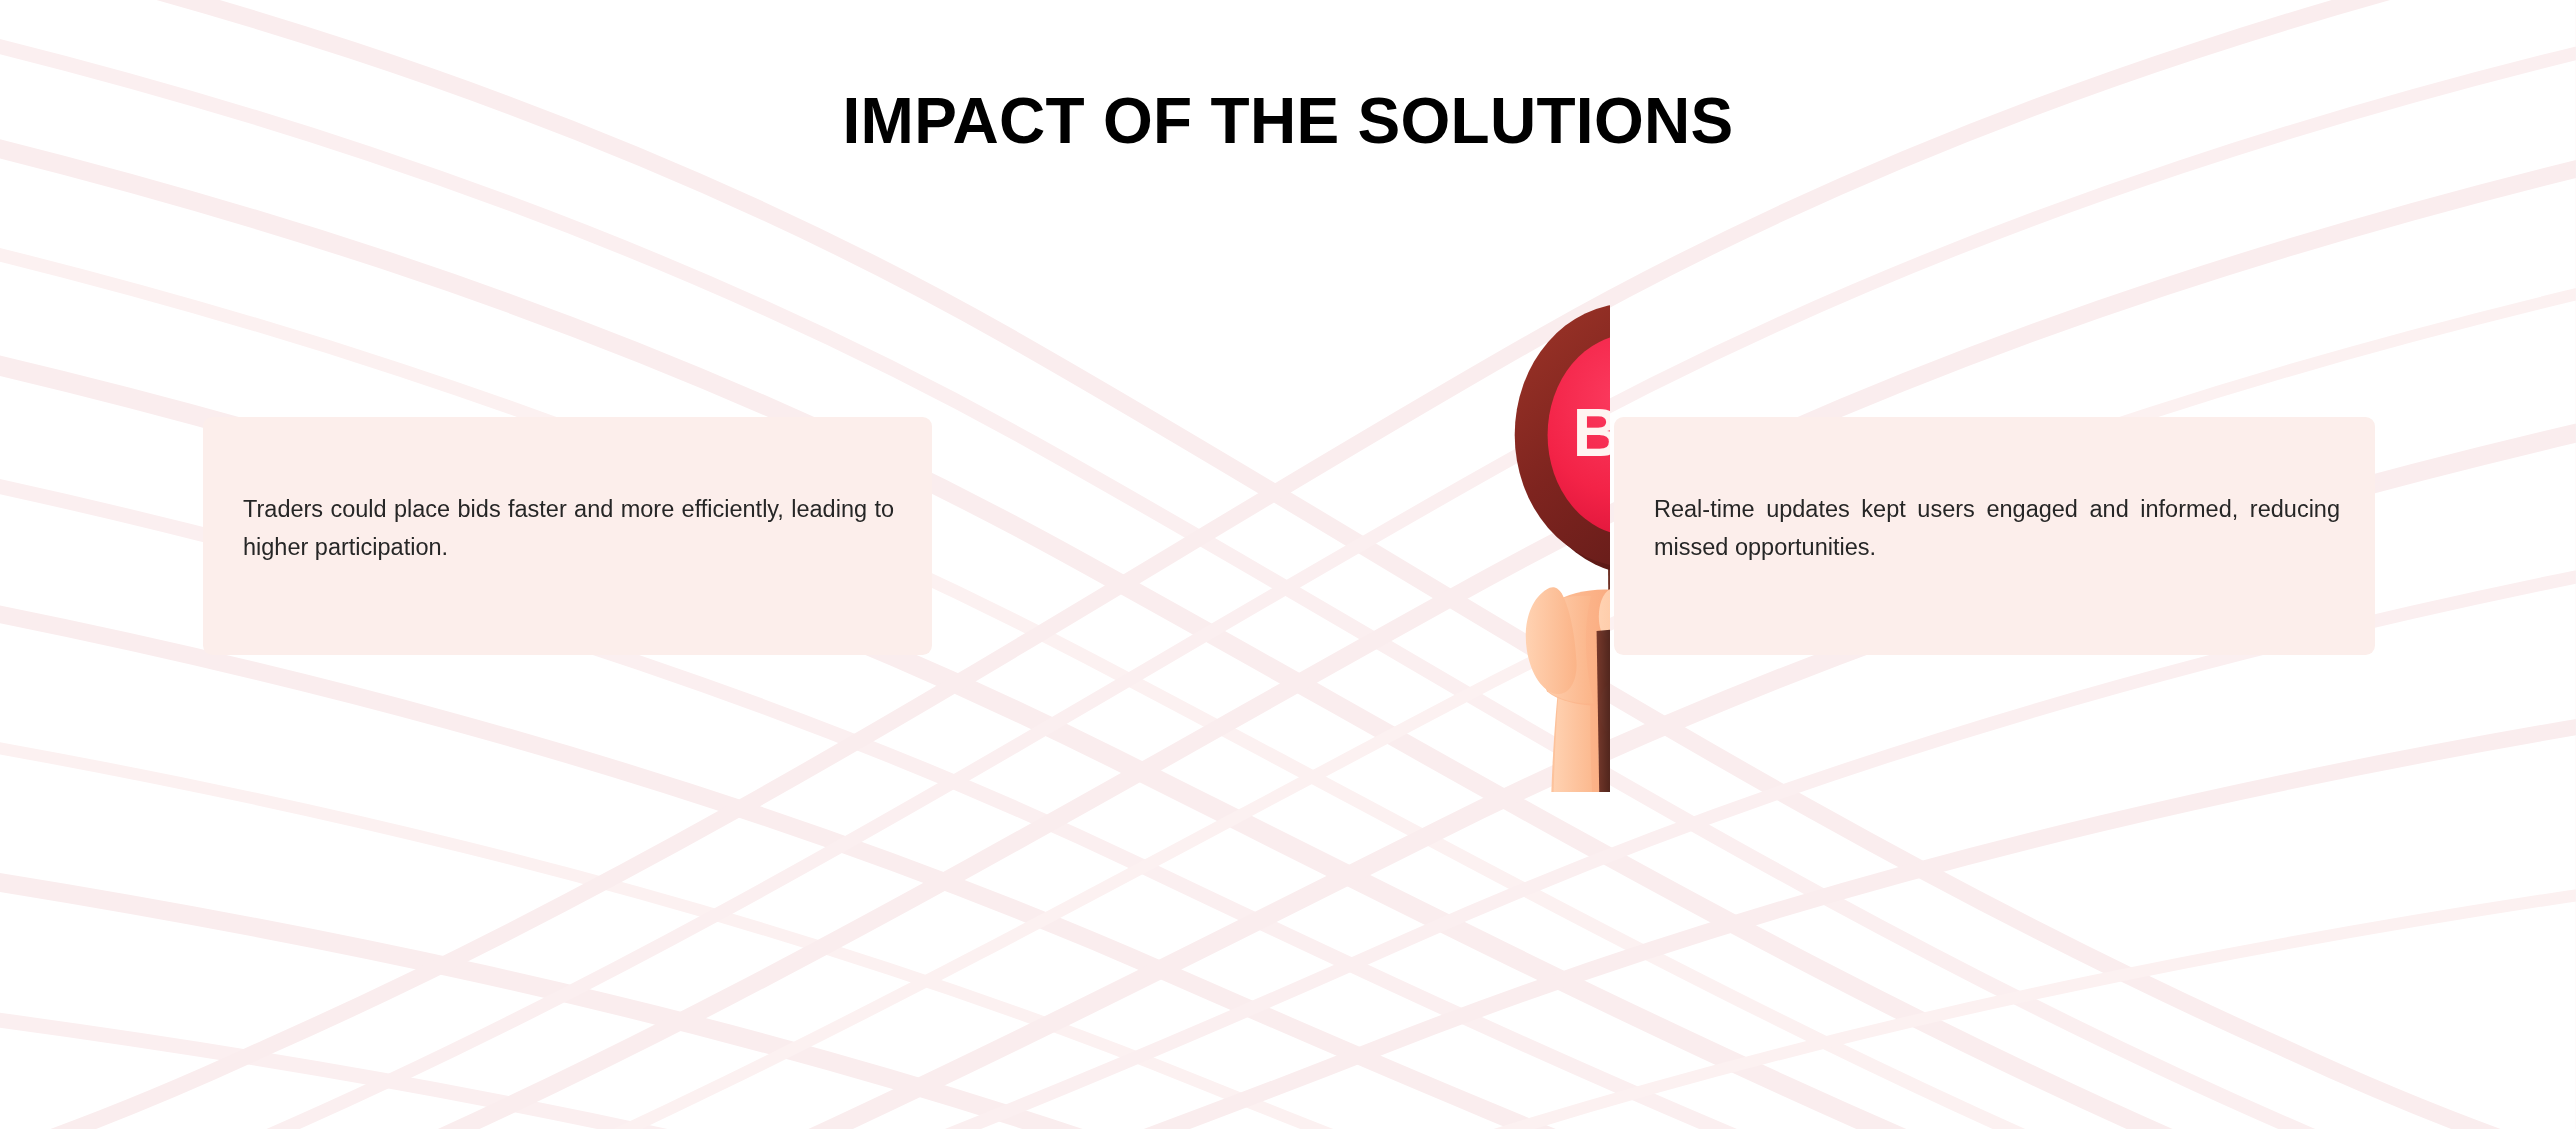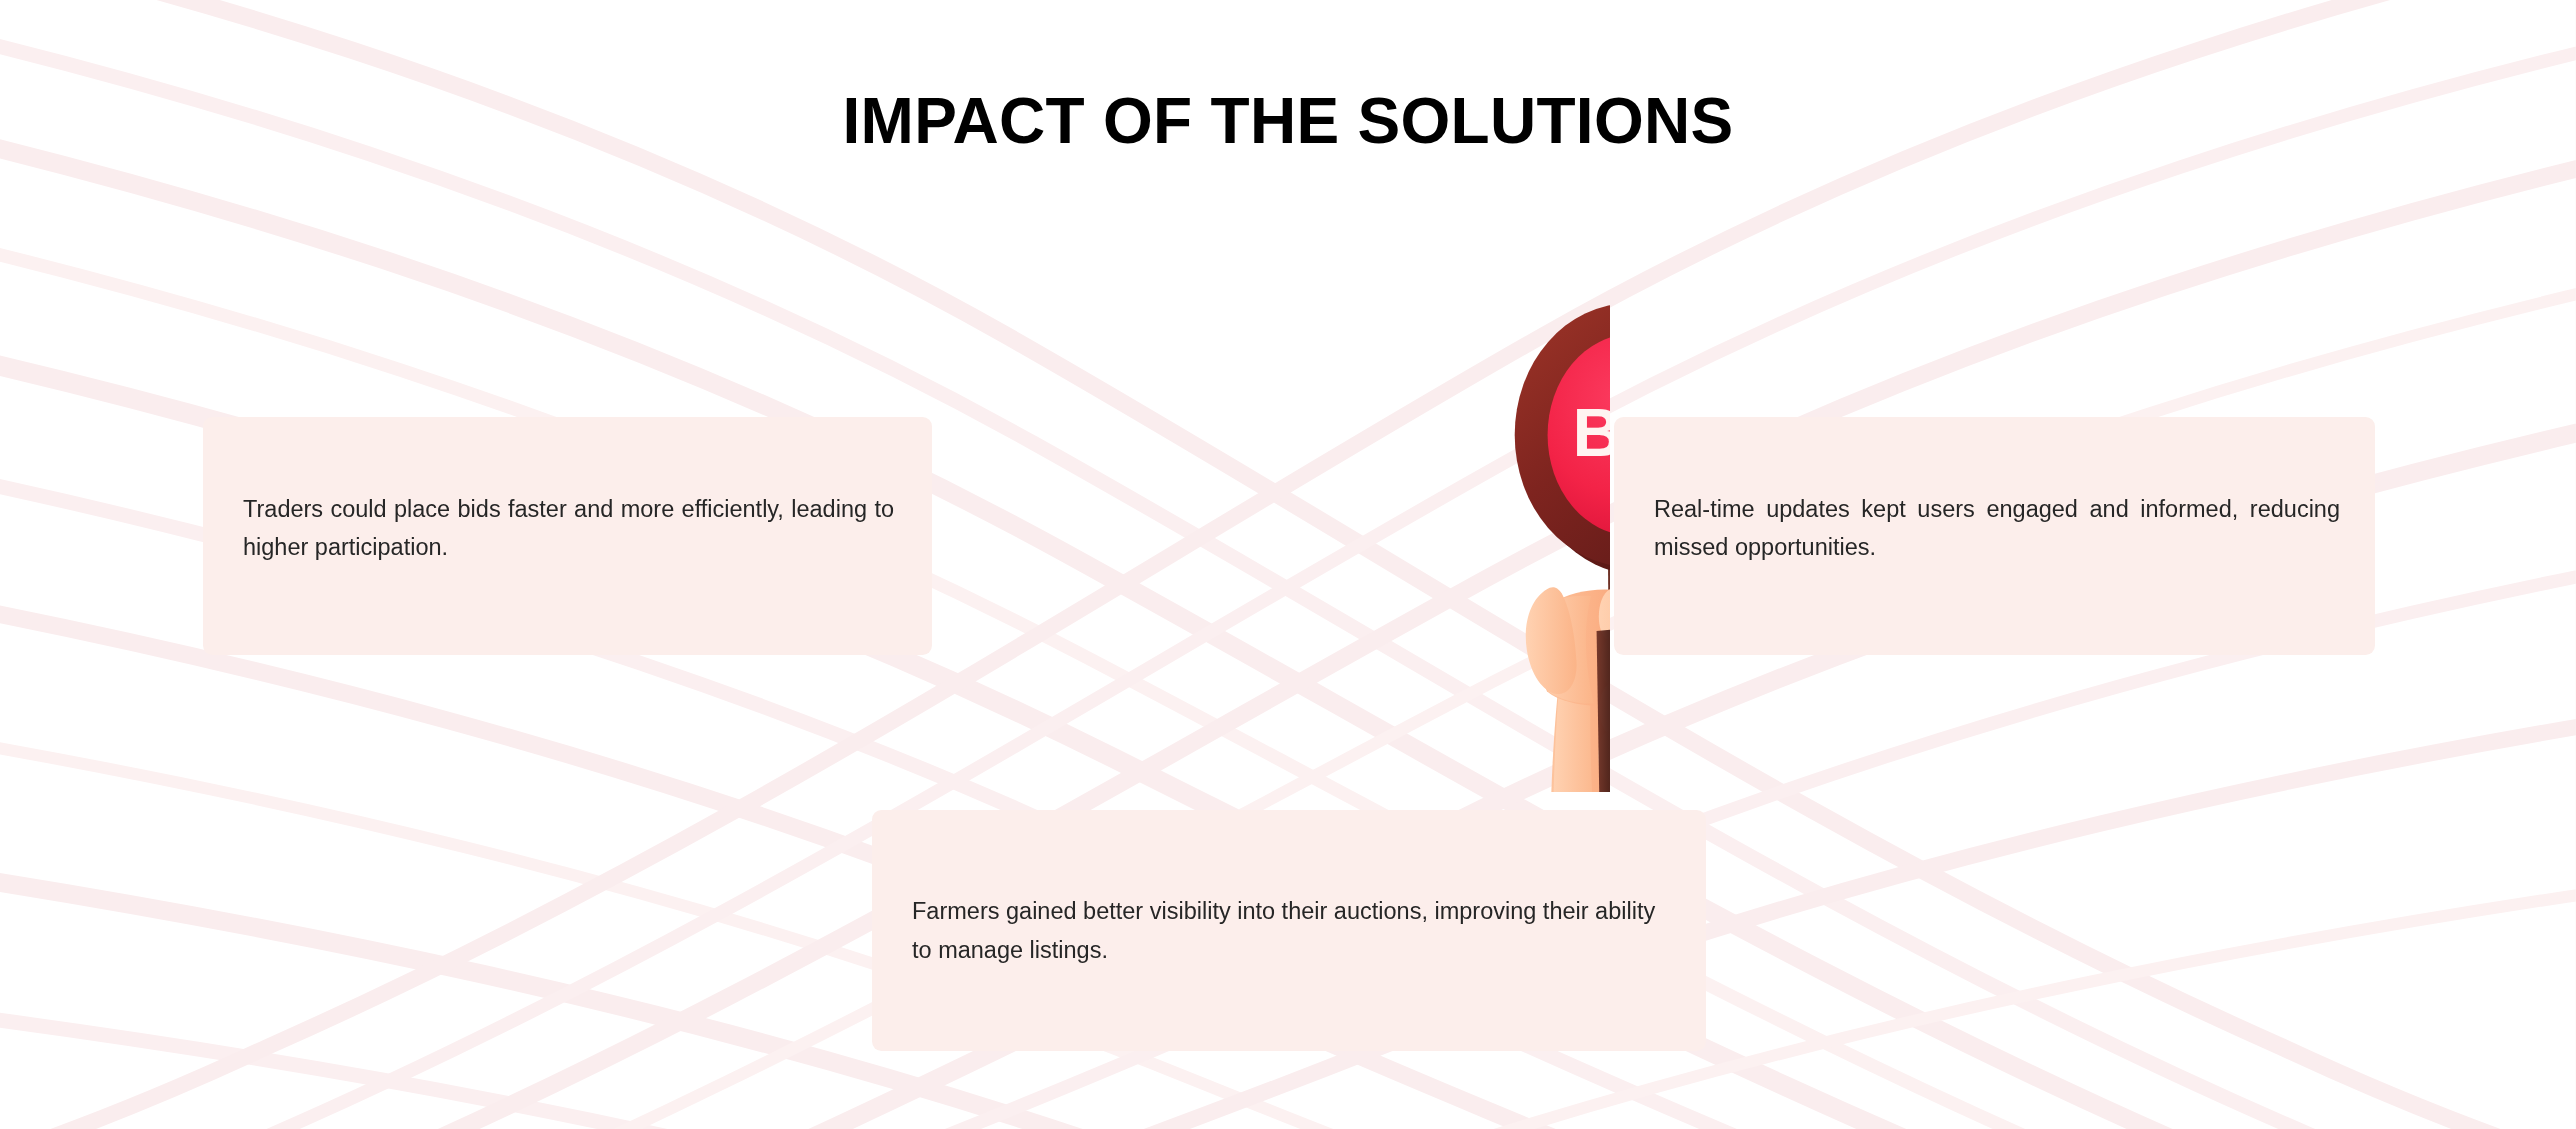--- a/index.html
+++ b/index.html
@@ -321,18 +321,15 @@
   </svg>
 
   <div class="card card-left">
     <div class="card-text">Traders could place bids faster and more efficiently, leading to higher participation.</div>
   </div>
 
   <div class="card card-right">
     <div class="card-text">Real-time updates kept users engaged and informed, reducing missed opportunities.</div>
   </div>
 
-  <div class="card card-bottom">
-    <div class="card-text">Farmers gained better visibility into their auctions, improving their ability to manage listings.</div>
-  </div>
 
 </div>
 
 
 </body></html>

